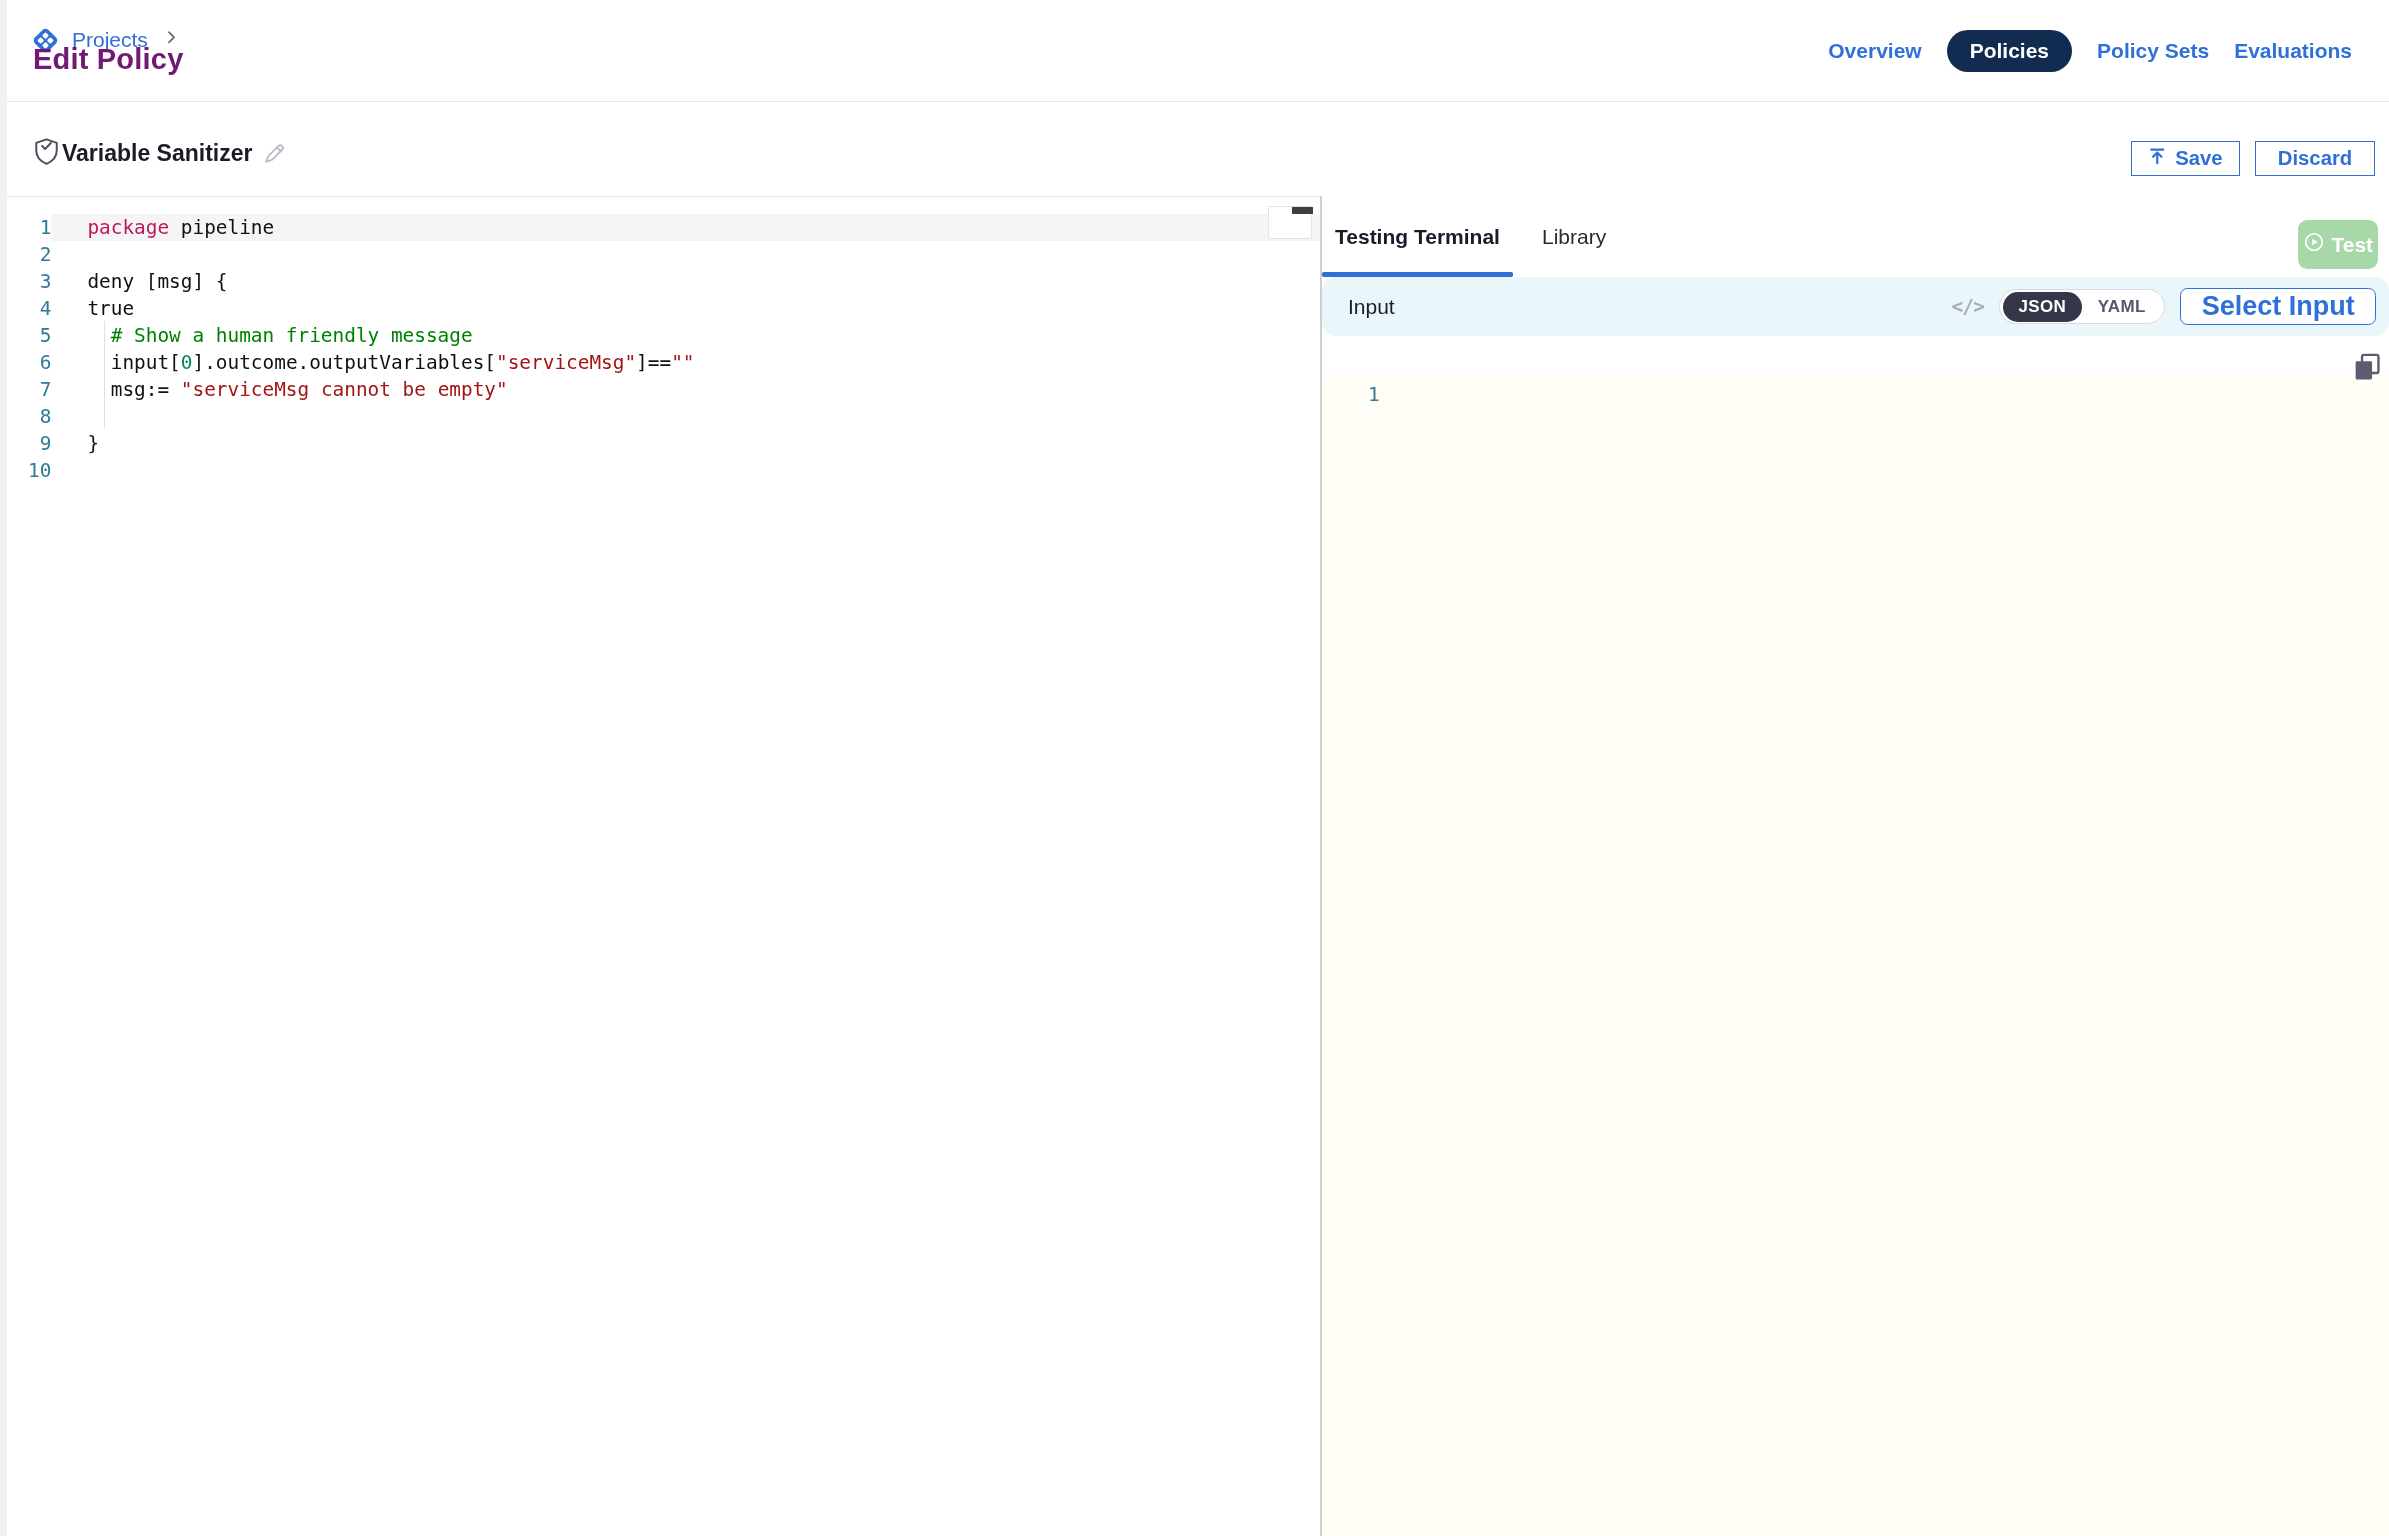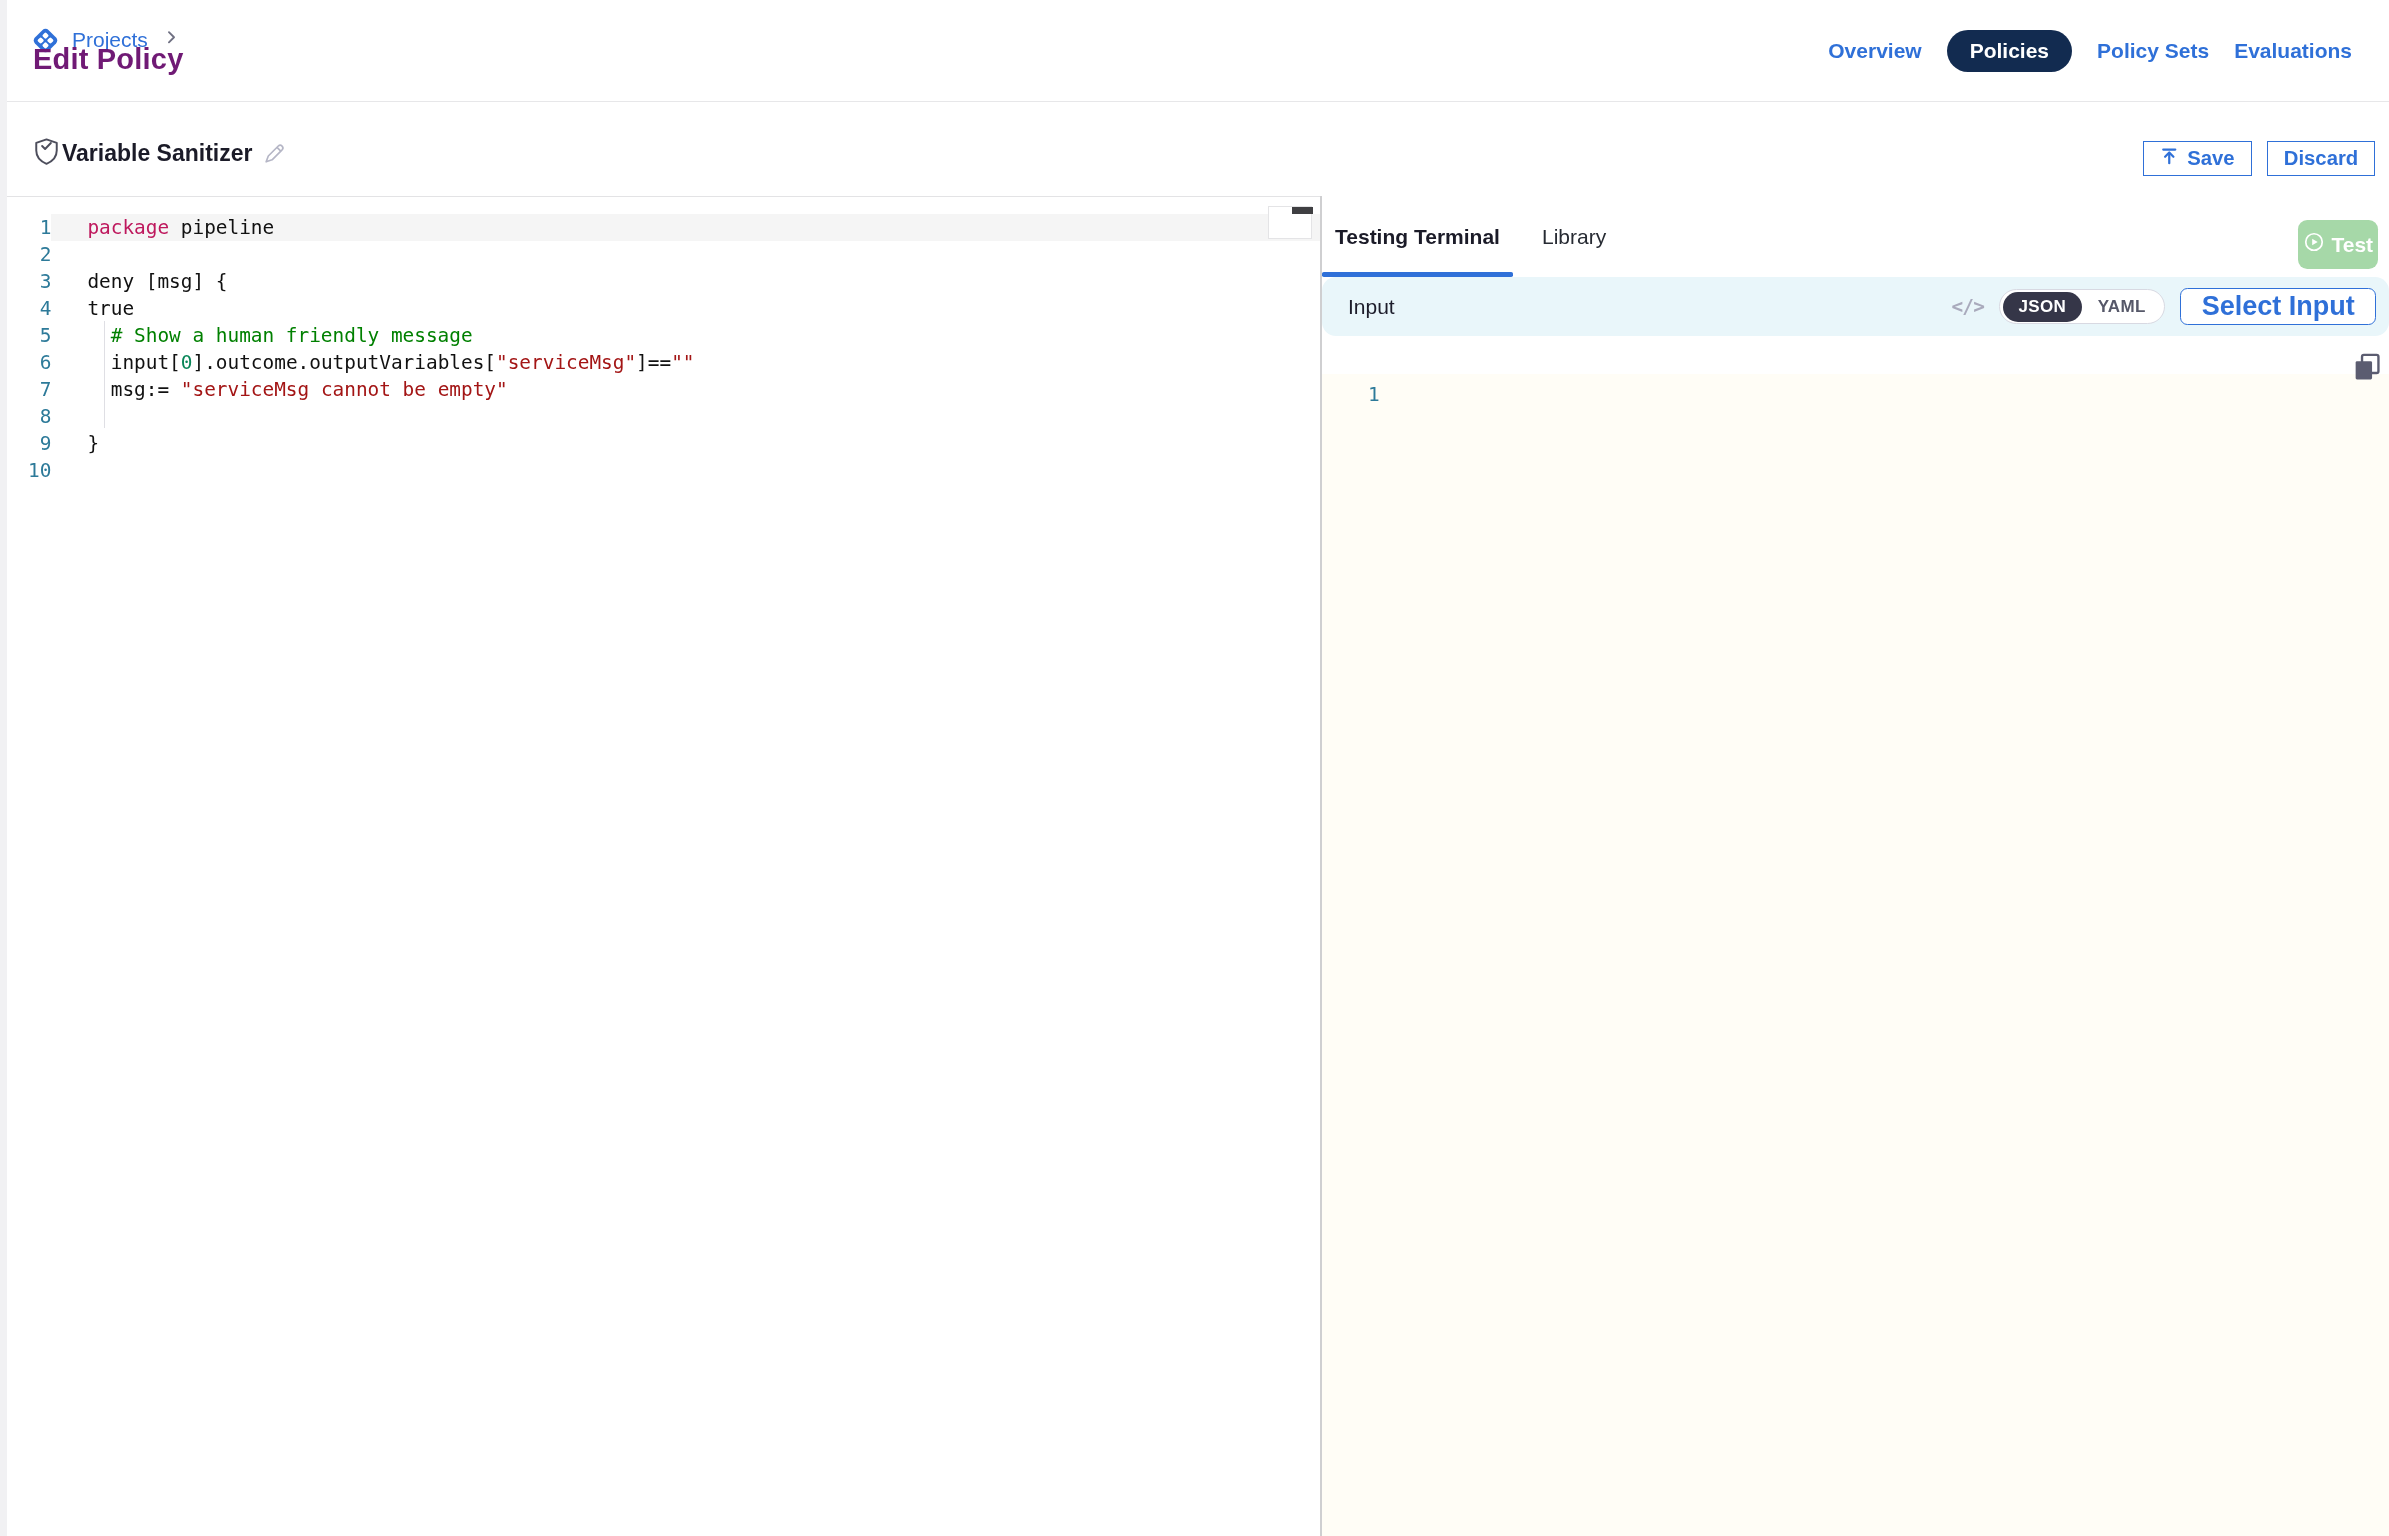--- a/index.html
+++ b/index.html
@@ -22,21 +22,21 @@
 
   
   .policy-toolbar { position:absolute; left:0; top:102px; right:0; height:94px; background:#fff; }
   .policy-identity { position:absolute; left:33px; top:35px; display:flex; align-items:center; gap:2px; }
   .policy-name { font-size:23px; font-weight:700; color:#1b1b28; }
   .pencil-btn { margin-left:7.4px; cursor:pointer; display:flex; }
   .toolbar-actions { position:absolute; right:14px; top:39px; display:flex; gap:15px; }
   .btn-outline { display:flex; align-items:center; justify-content:center; gap:8.3px; height:35px; background:#fff;
                  border:1.5px solid #2f70d8; border-radius:0; color:#2f70d8; font-size:20.3px; font-weight:600;
                  font-family:inherit; cursor:pointer; }
-  .btn-save { width:109px; } .btn-discard { width:108px; }
+  .btn-save { width:109px; } .btn-discard { width:120px; }
 
   
   .main { position:absolute; left:0; top:196px; right:0; bottom:0; }
 
   
   .left-editor { position:absolute; left:7.4px; top:0; width:1313px; height:100%; background:#fff; border-top:0.9px solid #e3e3e5; cursor:text; }
   .code-lines { position:absolute; left:0; top:16.6px; right:0; font-family:"DejaVu Sans Mono", monospace; font-size:19.4px; line-height:27px; }
   .code-line { display:flex; height:27px; white-space:pre; }
   .gutter-num { flex:none; width:44px; text-align:right; color:#2d7a99; }
   .line-content { flex:1; padding-left:36px; color:#111; }

